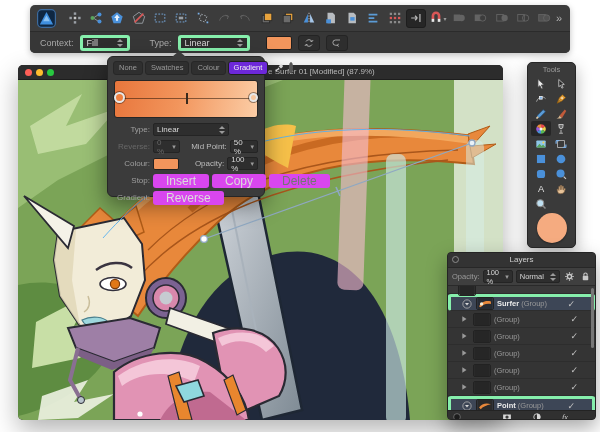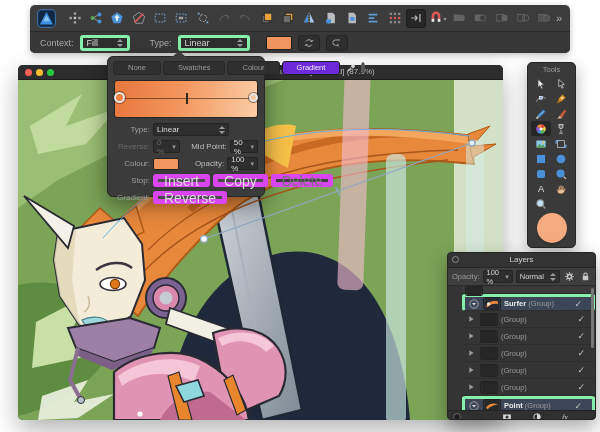--- a/index.html
+++ b/index.html
@@ -37,43 +37,43 @@
     display:flex;align-items:center;justify-content:center;}
   .ctx-iconbtn svg{width:12px;height:12px;}
 
   
   .popup{position:absolute;left:107px;top:56px;width:158px;height:141px;background:#3b3b3b;
     border:1px solid #262626;border-radius:6px;box-shadow:0 8px 22px rgba(0,0,0,.45);z-index:9;}
   .popup .callout{position:absolute;top:-6px;left:64px;width:0;height:0;
     border-left:7px solid transparent;border-right:7px solid transparent;border-bottom:6px solid #3b3b3b;}
   .ptabs{display:flex;align-items:center;gap:2px;padding:4px 5px 2px 5px;}
   .ptab{font-size:7.5px;color:#9a9a9a;background:#2f2f2f;border:1px solid #272727;border-radius:3px;
-    padding:2px 14px;line-height:1;}
+    padding:2px 5px;line-height:1;}
   .ptab.active{background:#6d28d9;color:#efefef;border-color:#1f1f1f;}
   .pdrop{margin-left:4px;width:13px;height:13px;display:flex;align-items:center;justify-content:center;}
   .pdrop svg{width:11px;height:11px;}
   .pwell{width:11px;height:11px;border-radius:50%;background:#111;border:2px solid #555;margin-left:2px;}
   .gbar{position:relative;margin:3px 6px 0 6px;height:38px;border-radius:3px;border:1px solid #262626;
     background:linear-gradient(100deg,#e8763c 0%,#f2955c 45%,#fbcda6 100%);}
   .gline{position:absolute;left:3px;right:3px;top:17px;height:1px;background:rgba(40,20,5,.55);}
   .gstop{position:absolute;top:11px;width:11px;height:11px;border-radius:50%;border:2px solid #e8e8e8;
     box-shadow:0 0 0 1px rgba(0,0,0,.4);}
   .gstop.start{left:-1px;background:#ef8040;}
   .gstop.end{right:-1px;background:#f8c69e;width:9px;height:9px;top:12px;}
   .gmid{position:absolute;left:50%;top:12px;width:2px;height:11px;background:#3a2a1c;}
   .pfields{padding:5px 6px 0 6px;display:flex;flex-direction:column;gap:3px;}
   .prow{display:flex;align-items:center;gap:3px;height:14px;font-size:8px;color:#9f9f9f;}
   .plab{width:36px;text-align:right;flex:none;}
   .plab.dis,.pval.dis{color:#686868;}
   .pbox{background:#2e2e2e;border:1px solid #242424;border-radius:2px;height:13px;display:flex;
     align-items:center;padding:0 3px;color:#d6d6d6;font-size:8px;}
   .pbox .caret1{margin-left:3px;}
   .pbox.dis{color:#686868;}
-  .pbtn{background:#4a4a4a;border:5px solid #d946ef;border-radius:3px;height:13px;display:flex;
-    align-items:center;padding:0 6px;color:#dcdcdc;font-size:14px;}
+  .pbtn{background:#4a4a4a;border:7px solid #d946ef;border-radius:3px;height:13px;display:flex;
+    align-items:center;padding:0 6px;color:#dcdcdc;font-size:12px;}
   .pbtn.dis{color:#757575;background:#3f3f3f;}
   .pswatch{width:36px;height:12px;border-radius:2px;border:1px solid #222;}
 
   
   .docwin{position:absolute;left:18px;top:65px;width:485px;height:355px;border-radius:5px;overflow:hidden;
     box-shadow:0 10px 26px rgba(0,0,0,.3);z-index:2;background:#222;}
   .titlebar{position:relative;height:15px;background:#2c2c2c;border-bottom:1px solid #1d1d1d;}
   .lights{position:absolute;left:7px;top:4px;display:flex;gap:4px;}
   .light{width:7px;height:7px;border-radius:50%;}
   .light.red{background:#ff5f57;}.light.yellow{background:#febc2e;}.light.green{background:#28c840;}
@@ -98,21 +98,21 @@
     overflow:hidden;}
   .lp-header{position:relative;height:15px;background:#333;border-bottom:1px solid #272727;}
   .lp-title{text-align:center;font-size:8px;color:#cfcfcf;line-height:13px;}
   .lp-close{position:absolute;left:4px;top:3px;width:7px;height:7px;border-radius:50%;border:1px solid #8a8a8a;}
   .lp-controls{height:18px;background:#3f3f3f;border-bottom:1px solid #2a2a2a;display:flex;
     align-items:center;padding:0 4px;gap:3px;font-size:7.5px;color:#9a9a9a;}
   .lp-controls .pbox{height:13px;font-size:7.5px;}
   .lp-ico{width:14px;height:14px;display:flex;align-items:center;justify-content:center;margin-left:1px;}
   .lp-ico svg{width:11px;height:11px;}
   .lp-list{position:relative;height:124px;overflow:hidden;background:#343434;}
-  .lrow{display:flex;align-items:center;height:17px;padding:0 3px;gap:3px;border-bottom:1px solid #2d2d2d;margin-left:14px;}
+  .lrow{display:flex;align-items:center;height:17px;padding:0 10px;gap:3px;border-bottom:1px solid #2d2d2d;}
   .lrow.partial{height:8px;background:#3a3a3a;}
   .lrow.sel{background:#3d4656;}
   .disc{width:12px;height:12px;flex:none;display:flex;align-items:center;justify-content:center;}
   .disc svg{width:10px;height:10px;}
   .thumb{width:18px;height:13px;flex:none;border-radius:2px;overflow:hidden;border:1px solid #222;}
   .thumb svg{display:block;width:100%;height:100%;}
   .lname{flex:1;font-size:7.5px;color:#9a9a9a;white-space:nowrap;overflow:hidden;}
   .lname b{color:#eaeaea;font-weight:bold;}
   .check{font-size:9px;color:#c2c2c2;padding-right:7px;}
   .lp-scroll{position:absolute;right:1px;top:2px;width:3px;height:60px;background:#777;border-radius:2px;}

